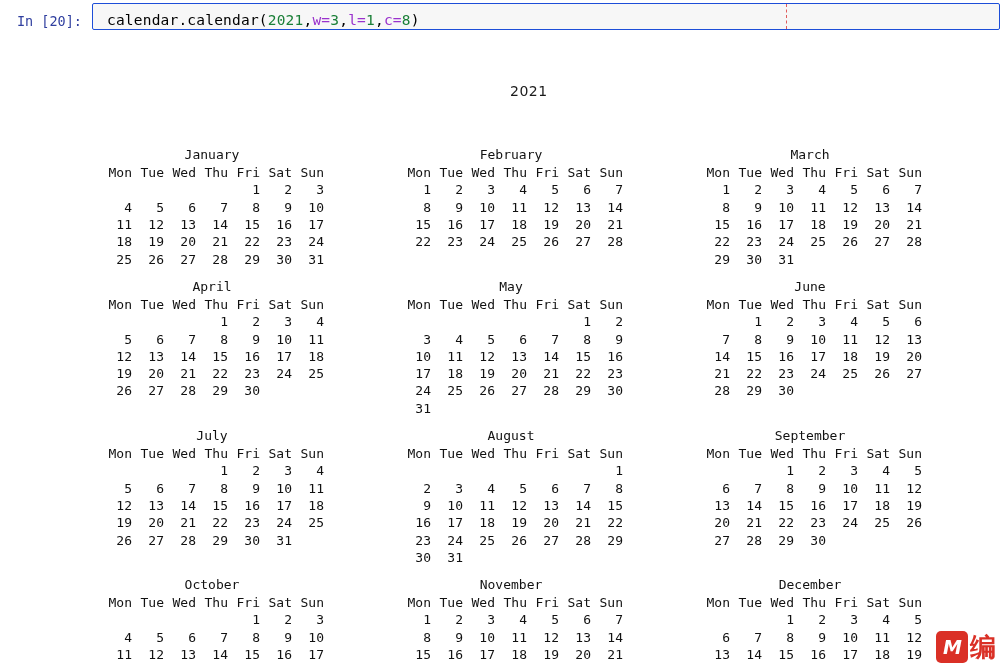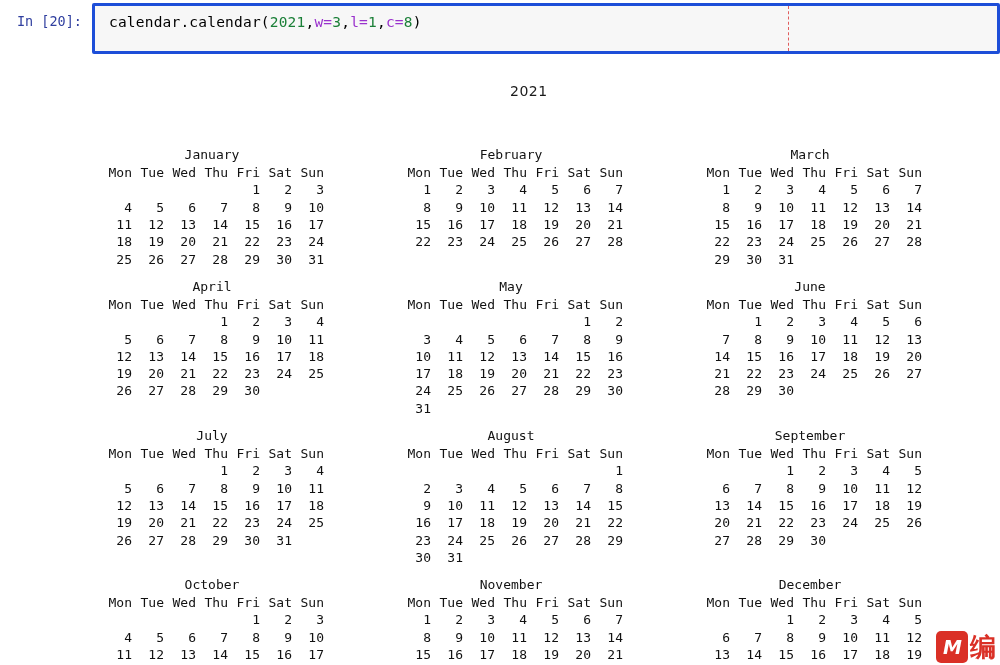--- a/index.html
+++ b/index.html
@@ -34,23 +34,23 @@
     font-family: "DejaVu Sans Mono", monospace;
     font-size: 13.5px;
     color: #303f9f;
     letter-spacing: 0px;
     white-space: pre;
   }
   .input-area {
     position: relative;
     flex: 1 1 auto;
     background: #f7f7f7;
-    border: 3px solid #1d4ed8;
+    border: 1px solid #1d4ed8;
     border-radius: 2px;
-    height: 51px;
+    height: 27px;
     margin-top: 3px;
     box-sizing: border-box;
     overflow: hidden;
   }
   .code-line {
     font-family: "DejaVu Sans Mono", monospace;
     font-size: 14.5px;
     line-height: 32px;
     white-space: pre;
     padding-left: 14px;

